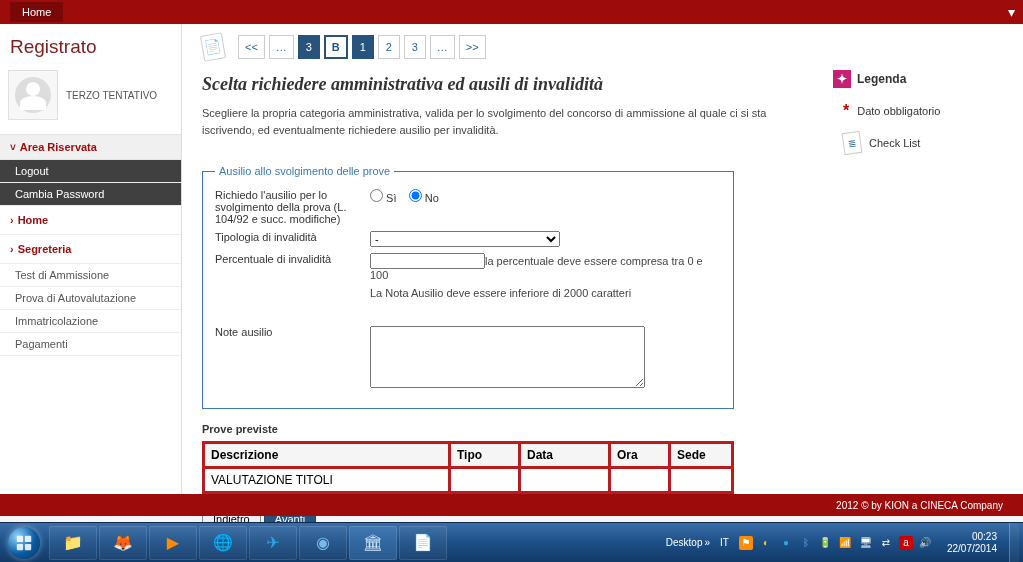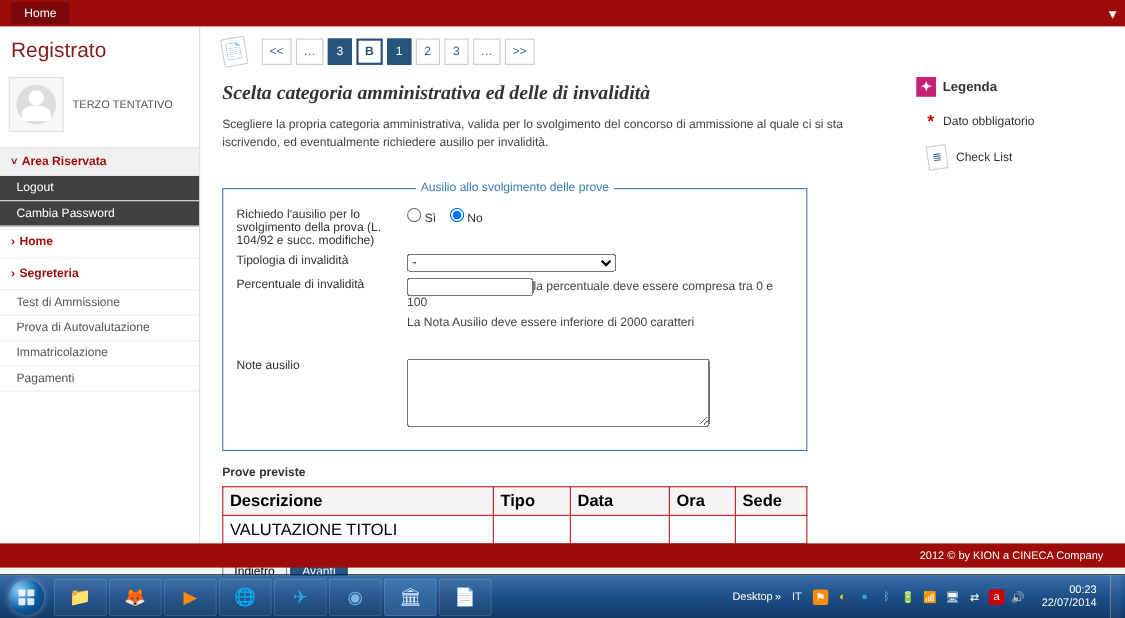--- a/index.html
+++ b/index.html
@@ -32,33 +32,33 @@
     .pagination { display: flex; align-items: center; gap: 4px; margin-bottom: 14px; }
     .pag-icon { width: 22px; height: 26px; background: #fff; border: 1px solid #ccc; border-radius: 2px; display:flex; align-items:center; justify-content:center; transform: rotate(-10deg); margin-right: 10px; color: #2a6496; font-size: 14px; }
     .pag-btn { min-width: 22px; height: 24px; border: 1px solid #ccc; background: #fff; color: #2a6496; display:flex; align-items:center; justify-content:center; padding: 0 6px; font-size: 11px; cursor:pointer; }
     .pag-btn.active-dark { background: #26547c; color: #fff; border-color: #26547c; }
     .pag-btn.active-outline { border: 2px solid #26547c; color: #26547c; font-weight: bold; }
     
     .main h1 { font-family: Georgia, serif; font-style: italic; font-weight: bold; font-size: 18px; color: #333; margin-bottom: 10px; }
     .main .desc { font-size: 11px; color: #444; margin-bottom: 27px; line-height: 1.5; max-width: 620px; }
     
     fieldset { border: 1px solid #3b7ab5; padding: 12px; margin-bottom: 14px; max-width: 532px; }
-    legend { color: #3b7ab5; font-size: 11px; padding: 0 4px; text-align: center; }
+    legend { color: #3b7ab5; font-size: 11px; padding: 0 4px; }
     .form-row { display: flex; margin-bottom: 6px; font-size: 11px; color: #333; }
     .form-row .label { width: 155px; padding-right: 8px; }
     .form-row .control { flex: 1; }
     .form-row select { width: 190px; font-size: 11px; }
     .form-row input[type=text] { width: 115px; font-size: 11px; }
     .hint { font-size: 11px; color: #444; }
     .note-hint { font-size: 11px; color: #444; margin-bottom: 21px; display:block; }
     textarea { width: 275px; height: 62px; font-size: 11px; resize: both; }
     
     .section-label { font-weight: bold; font-size: 11px; color: #333; margin-bottom: 6px; }
     table.prove { border-collapse: collapse; width: 532px; margin-bottom: 14px; }
-    table.prove th, table.prove td { border: 1px solid #b91c1c; padding: 4px 6px; font-size: 15px; text-align: left; }
+    table.prove th, table.prove td { border: 3px solid #b91c1c; padding: 4px 6px; font-size: 12px; text-align: left; }
     table.prove th { background: #f5f5f5; font-weight: bold; }
     
     .btn { padding: 4px 10px; font-size: 11px; border: 1px solid #888; background: #f0f0f0; cursor: pointer; }
     .btn.primary { background: #26547c; color: #fff; border-color: #1e4563; }
     
     .right-col { width: 200px; padding: 46px 10px 10px 10px; }
     .legend-box { display: flex; align-items: center; gap: 6px; font-weight: bold; color: #333; font-size: 12px; margin-bottom: 14px; }
     .legend-icon { width: 18px; height: 18px; background: #c62074; display:flex; align-items:center; justify-content:center; color:#fff; font-size:12px; transform: rotate(0deg); }
     .legend-item { display:flex; align-items:center; gap:8px; margin-bottom: 12px; font-size: 11px; color: #333; padding-left: 10px; }
     .asterisk { color: #c00; font-size: 16px; font-weight: bold; }
@@ -124,21 +124,21 @@
       <div class="pag-btn">…</div>
       <div class="pag-btn active-dark">3</div>
       <div class="pag-btn active-outline">B</div>
       <div class="pag-btn active-dark">1</div>
       <div class="pag-btn">2</div>
       <div class="pag-btn">3</div>
       <div class="pag-btn">…</div>
       <div class="pag-btn">&gt;&gt;</div>
     </div>
     
-    <h1>Scelta categoria amministrativa ed delle di invalidità</h1>
+    <h1>Scelta richiedere amministrativa ed ausili di invalidità</h1>
     <p class="desc">Scegliere la propria categoria amministrativa, valida per lo svolgimento del concorso di ammissione al quale ci si sta iscrivendo, ed eventualmente richiedere ausilio per invalidità.</p>
     
     <fieldset>
       <legend>Ausilio allo svolgimento delle prove</legend>
 
       <div class="form-row">
         <div class="label">Richiedo l'ausilio per lo svolgimento della prova (L. 104/92 e succ. modifiche)</div>
         <div class="control">
           <label><input type="radio" name="aus" style=""> <span>Sì</span></label>
           &nbsp;&nbsp;

